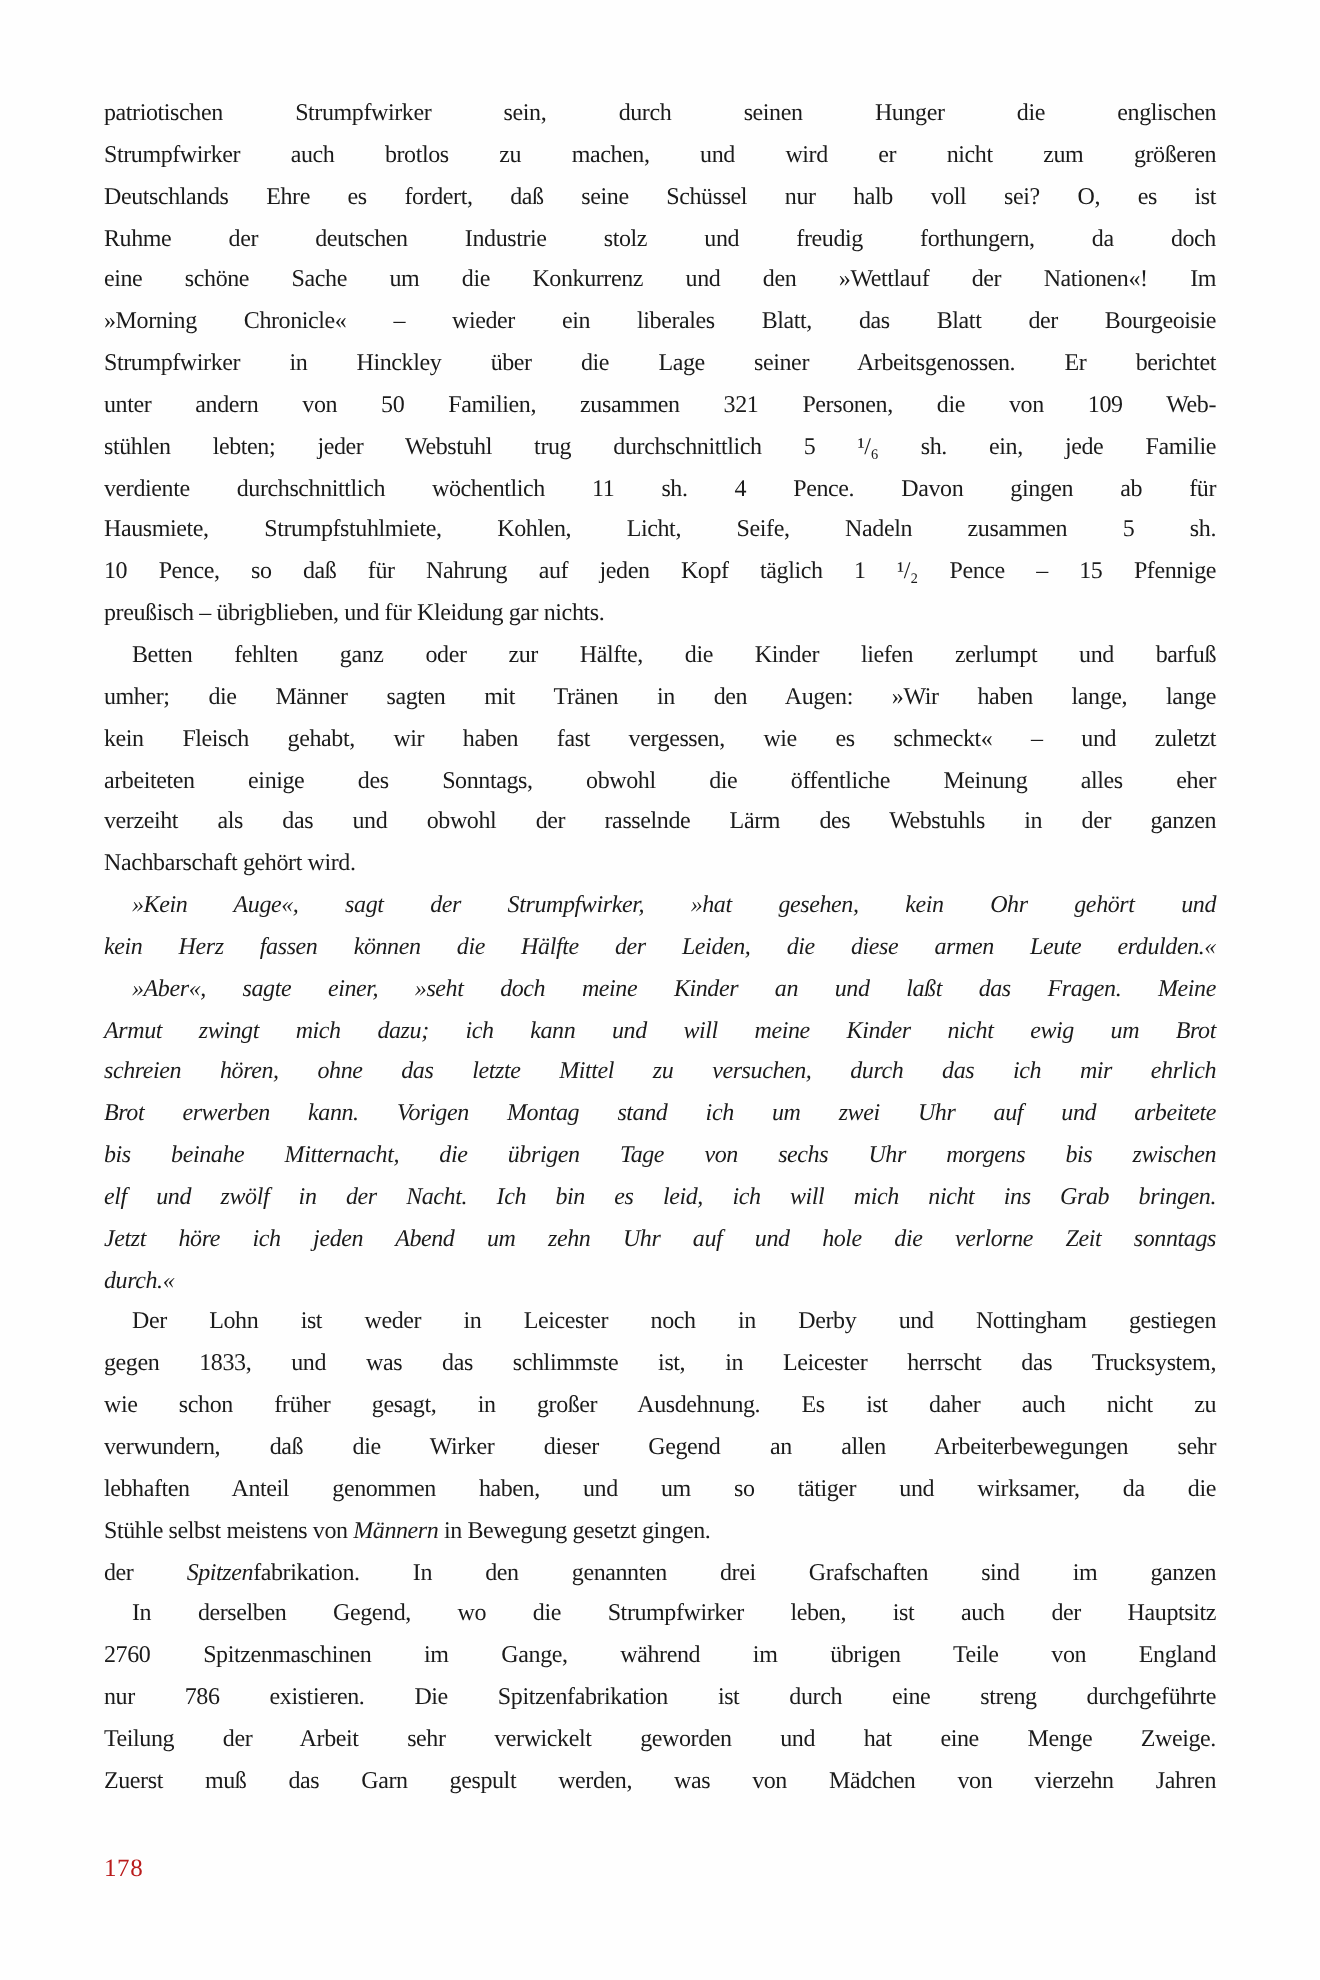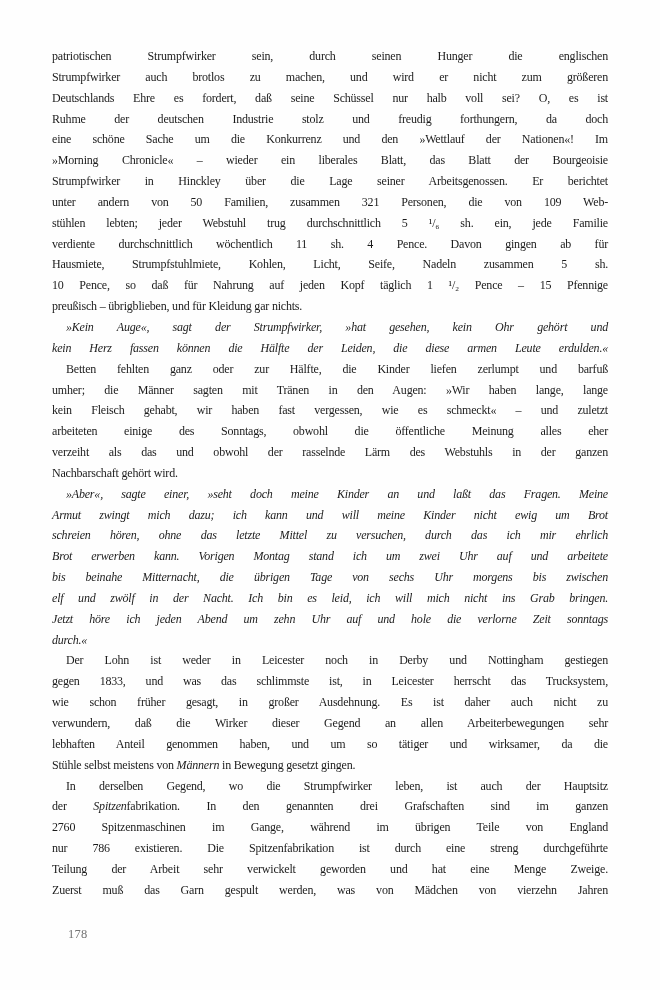--- a/index.html
+++ b/index.html
@@ -29,22 +29,21 @@
     text-align-last: justify;
   }
   .line.para-end { text-align-last: left; }
   .line.indent { text-indent: 14px; }
   .it { font-style: italic; }
   .folio {
     position: absolute;
     left: 52px; top: 927px;
     font-size: 12.5px;
     letter-spacing: 0.3px;
-    color: #737373;
-    margin-left: 16px;
+    color: #b91c1c;
   }
 </style>
 </head>
 <body>
 
 <div class="page">
   <div class="text-block" id="text-block">
       <div class="paragraph">
         <div class="line"><span>patriotischen Strumpfwirker sein, durch seinen Hunger die englischen</span></div>
         <div class="line"><span>Strumpfwirker auch brotlos zu machen, und wird er nicht zum größeren</span></div>
@@ -54,52 +53,52 @@
         <div class="line"><span>»Morning Chronicle« – wieder ein liberales Blatt, das Blatt der Bourgeoisie</span></div>
         <div class="line"><span>Strumpfwirker in Hinckley über die Lage seiner Arbeitsgenossen. Er berichtet</span></div>
         <div class="line"><span>unter andern von 50 Familien, zusammen 321 Personen, die von 109 Web-</span></div>
         <div class="line"><span>stühlen lebten; jeder Webstuhl trug durchschnittlich 5 ¹/₆ sh. ein, jede Familie</span></div>
         <div class="line"><span>verdiente durchschnittlich wöchentlich 11 sh. 4 Pence. Davon gingen ab für</span></div>
         <div class="line"><span>Hausmiete, Strumpfstuhlmiete, Kohlen, Licht, Seife, Nadeln zusammen 5 sh.</span></div>
         <div class="line"><span>10 Pence, so daß für Nahrung auf jeden Kopf täglich 1 ¹/₂ Pence – 15 Pfennige</span></div>
         <div class="line para-end"><span>preußisch – übrigblieben, und für Kleidung gar nichts.</span></div>
       </div>
       <div class="paragraph">
-        <div class="line indent"><span class="it">»Kein Auge«, sagt der Strumpfwirker, »hat gesehen, kein Ohr gehört und</span></div>
-        <div class="line"><span class="it">kein Herz fassen können die Hälfte der Leiden, die diese armen Leute erdulden.«</span></div>
-      </div>
-      <div class="paragraph">
         <div class="line indent"><span>Betten fehlten ganz oder zur Hälfte, die Kinder liefen zerlumpt und barfuß</span></div>
         <div class="line"><span>umher; die Männer sagten mit Tränen in den Augen: »Wir haben lange, lange</span></div>
         <div class="line"><span>kein Fleisch gehabt, wir haben fast vergessen, wie es schmeckt« – und zuletzt</span></div>
         <div class="line"><span>arbeiteten einige des Sonntags, obwohl die öffentliche Meinung alles eher</span></div>
         <div class="line"><span>verzeiht als das und obwohl der rasselnde Lärm des Webstuhls in der ganzen</span></div>
         <div class="line para-end"><span>Nachbarschaft gehört wird.</span></div>
+      </div>
+      <div class="paragraph">
+        <div class="line indent"><span class="it">»Kein Auge«, sagt der Strumpfwirker, »hat gesehen, kein Ohr gehört und</span></div>
+        <div class="line"><span class="it">kein Herz fassen können die Hälfte der Leiden, die diese armen Leute erdulden.«</span></div>
       </div>
       <div class="paragraph">
         <div class="line indent"><span class="it">»Aber«, sagte einer, »seht doch meine Kinder an und laßt das Fragen. Meine</span></div>
         <div class="line"><span class="it">Armut zwingt mich dazu; ich kann und will meine Kinder nicht ewig um Brot</span></div>
         <div class="line"><span class="it">schreien hören, ohne das letzte Mittel zu versuchen, durch das ich mir ehrlich</span></div>
         <div class="line"><span class="it">Brot erwerben kann. Vorigen Montag stand ich um zwei Uhr auf und arbeitete</span></div>
         <div class="line"><span class="it">bis beinahe Mitternacht, die übrigen Tage von sechs Uhr morgens bis zwischen</span></div>
         <div class="line"><span class="it">elf und zwölf in der Nacht. Ich bin es leid, ich will mich nicht ins Grab bringen.</span></div>
         <div class="line"><span class="it">Jetzt höre ich jeden Abend um zehn Uhr auf und hole die verlorne Zeit sonntags</span></div>
         <div class="line para-end"><span class="it">durch.«</span></div>
       </div>
       <div class="paragraph">
         <div class="line indent"><span>Der Lohn ist weder in Leicester noch in Derby und Nottingham gestiegen</span></div>
         <div class="line"><span>gegen 1833, und was das schlimmste ist, in Leicester herrscht das Trucksystem,</span></div>
         <div class="line"><span>wie schon früher gesagt, in großer Ausdehnung. Es ist daher auch nicht zu</span></div>
         <div class="line"><span>verwundern, daß die Wirker dieser Gegend an allen Arbeiterbewegungen sehr</span></div>
         <div class="line"><span>lebhaften Anteil genommen haben, und um so tätiger und wirksamer, da die</span></div>
         <div class="line para-end"><span>Stühle selbst meistens von </span><span class="it">Männern</span><span> in Bewegung gesetzt gingen.</span></div>
       </div>
       <div class="paragraph">
+        <div class="line"><span>der </span><span class="it">Spitzen</span><span>fabrikation. In den genannten drei Grafschaften sind im ganzen</span></div>
         <div class="line indent"><span>In derselben Gegend, wo die Strumpfwirker leben, ist auch der Hauptsitz</span></div>
-        <div class="line"><span>der </span><span class="it">Spitzen</span><span>fabrikation. In den genannten drei Grafschaften sind im ganzen</span></div>
         <div class="line"><span>2760 Spitzenmaschinen im Gange, während im übrigen Teile von England</span></div>
         <div class="line"><span>nur 786 existieren. Die Spitzenfabrikation ist durch eine streng durchgeführte</span></div>
         <div class="line"><span>Teilung der Arbeit sehr verwickelt geworden und hat eine Menge Zweige.</span></div>
         <div class="line"><span>Zuerst muß das Garn gespult werden, was von Mädchen von vierzehn Jahren</span></div>
       </div>
     </div>
   <div class="folio">178</div>
 </div>
 
 </body></html>

